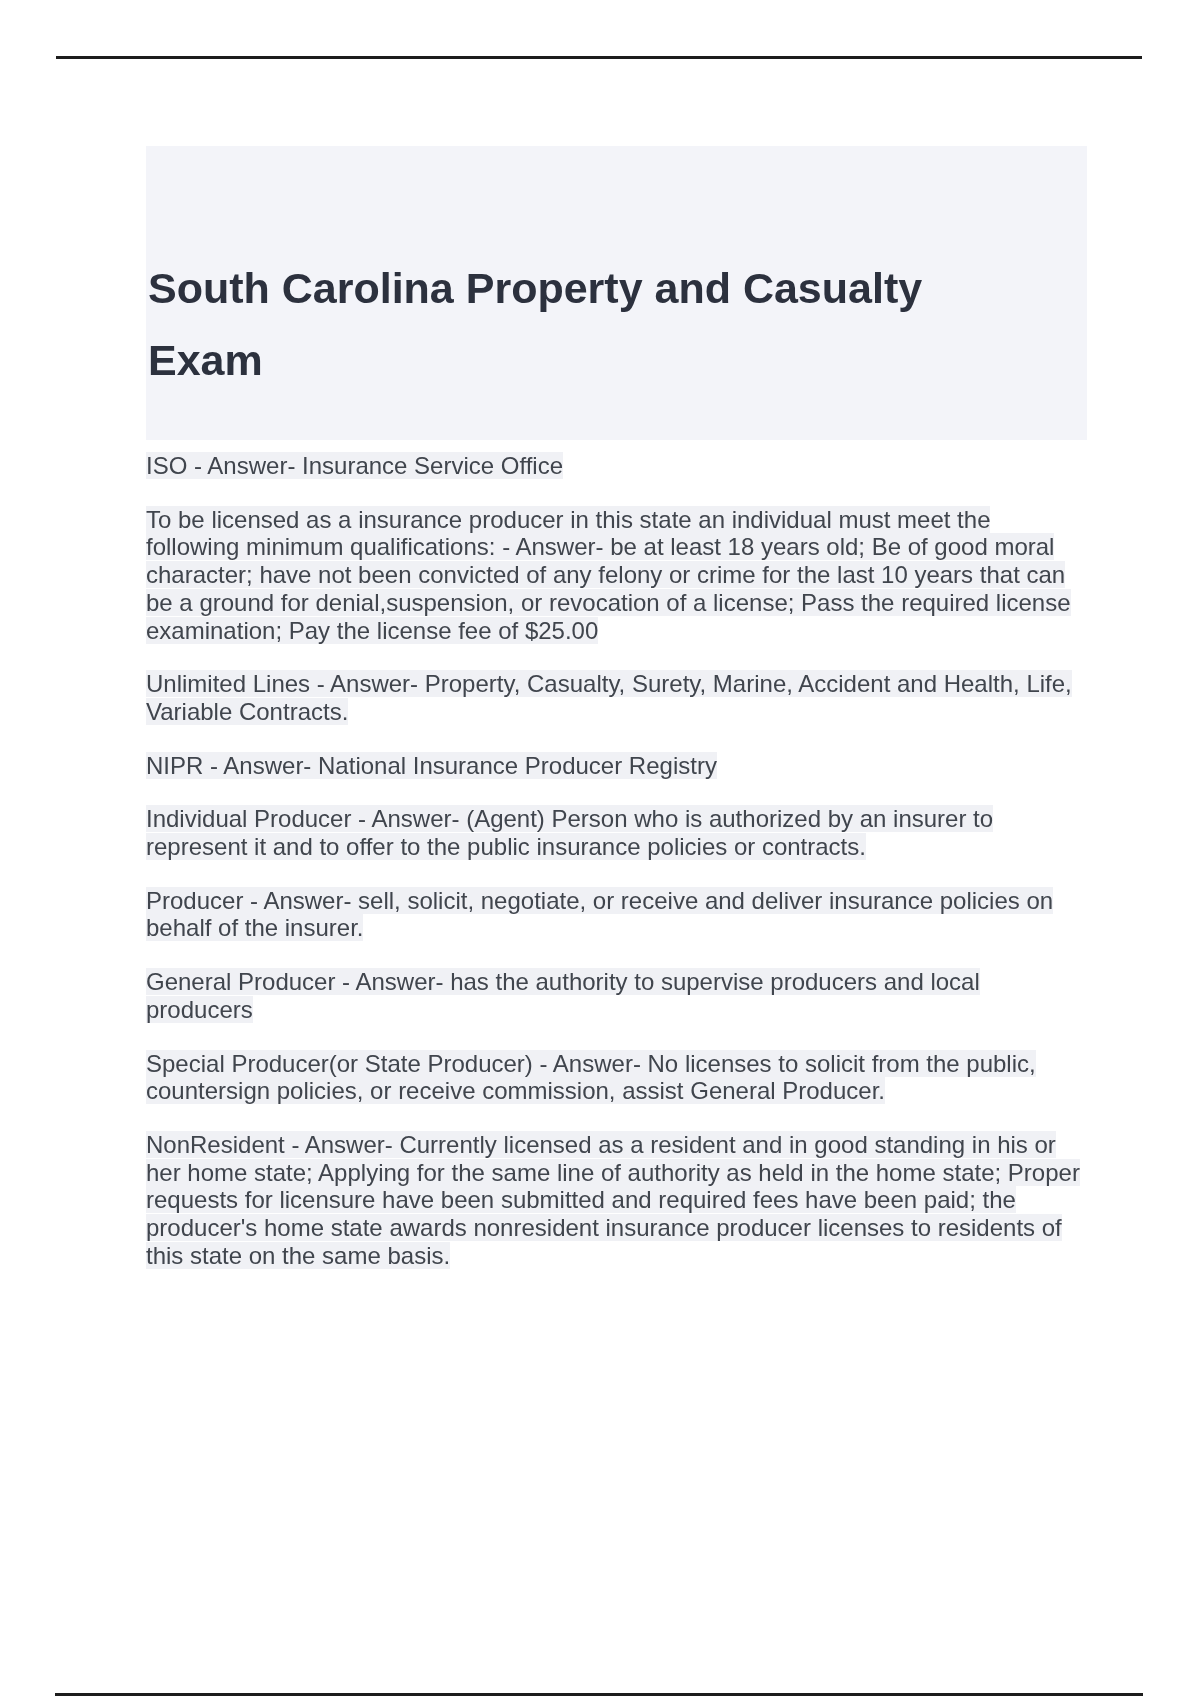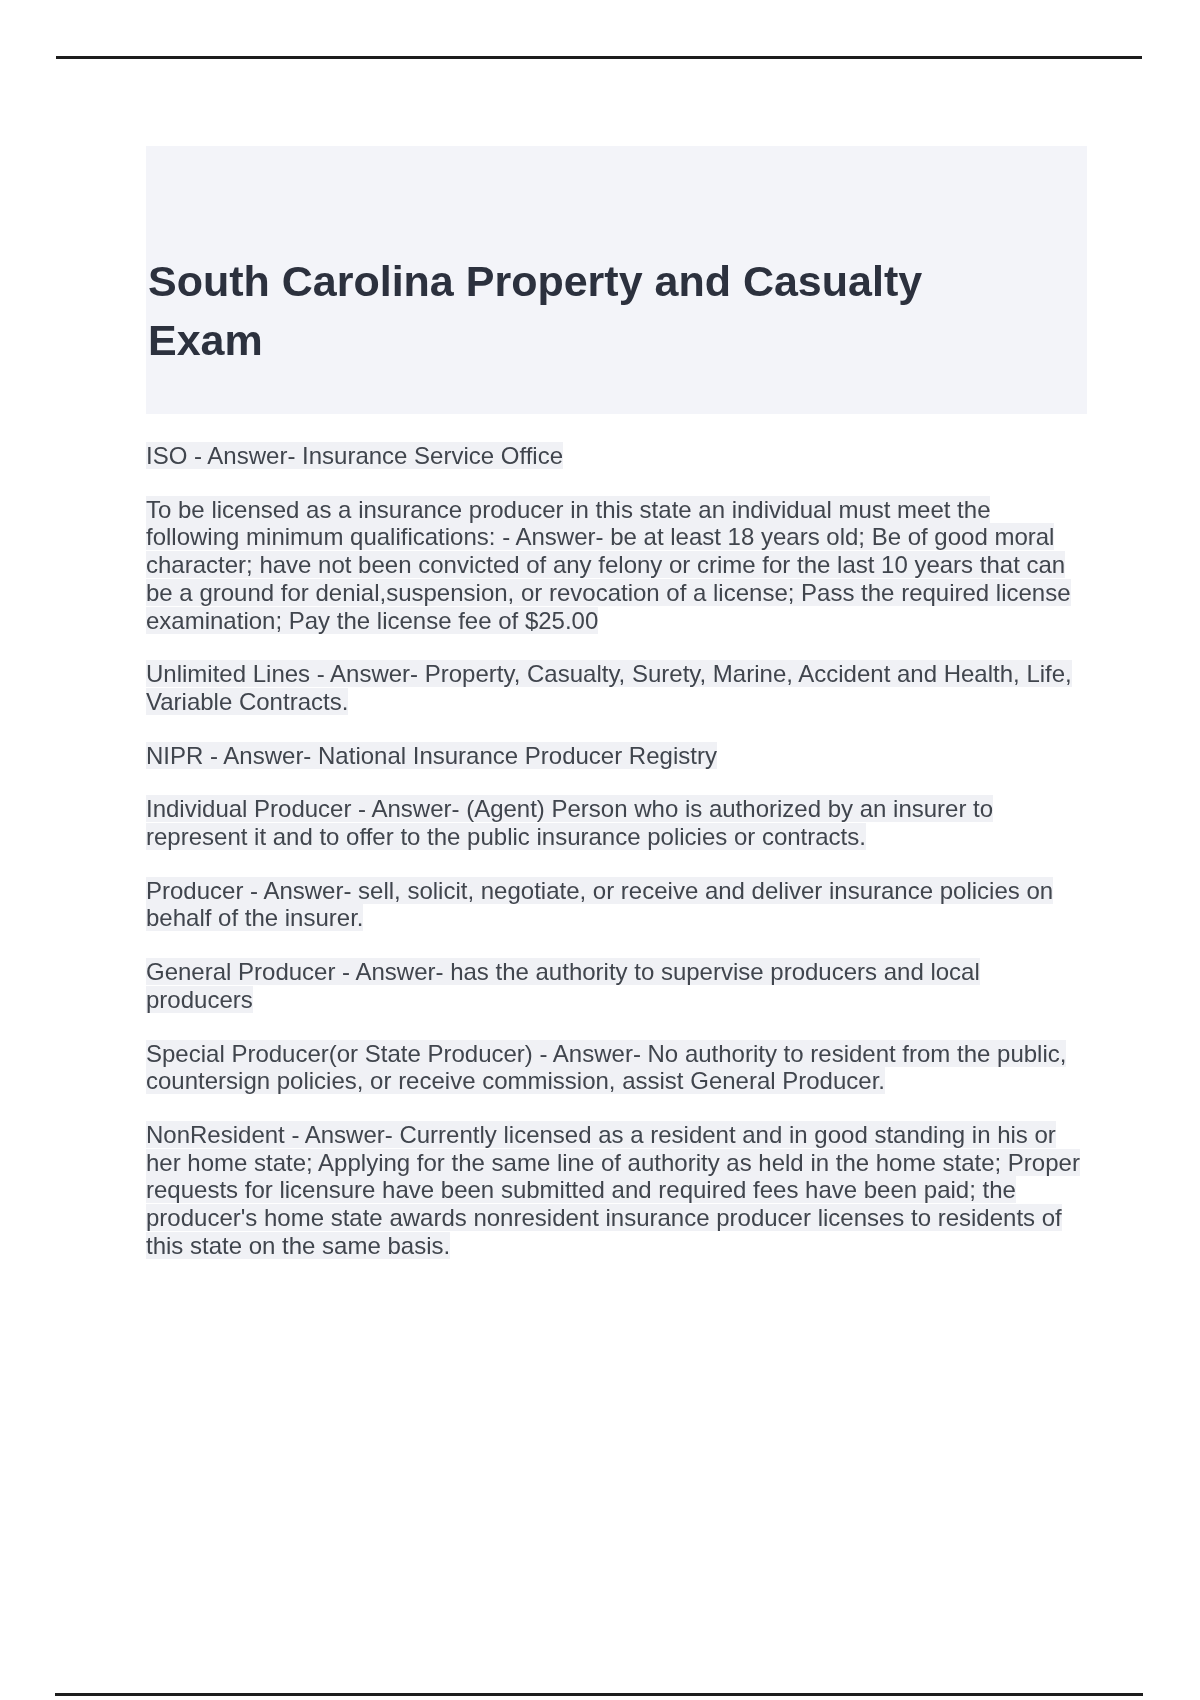--- a/index.html
+++ b/index.html
@@ -43,27 +43,27 @@
   .title-block {
     background: #f3f4f9;
     width: 941px;
     box-sizing: border-box;
     padding: 106px 30px 44px 2px;
   }
   .title-block h1 {
     margin: 0;
     max-width: 840px;
     font-size: 43px;
-    line-height: 59px;
+    line-height: 72px;
     font-weight: 700;
     color: #2c313e;
     letter-spacing: 0;
   }
   .qa-list {
-    margin-top: 28px;
+    margin-top: 12px;
   }
   .qa-item {
     margin: 0 0 26px 0;
     font-size: 24px;
     line-height: 27.7px;
     color: #40454d;
     font-weight: 400;
   }
   .qa-item .hl {
     background: #f0f1f5;
@@ -83,21 +83,21 @@
     </div>
 
     <div class="qa-list">
         <p class="qa-item"><span class="hl">ISO - Answer- Insurance Service Office</span></p>
         <p class="qa-item"><span class="hl">To be licensed as a insurance producer in this state an individual must meet the following minimum qualifications: - Answer- be at least 18 years old; Be of good moral character; have not been convicted of any felony or crime for the last 10 years that can be a ground for denial,suspension, or revocation of a license; Pass the required license examination; Pay the license fee of $25.00</span></p>
         <p class="qa-item"><span class="hl">Unlimited Lines - Answer- Property, Casualty, Surety, Marine, Accident and Health, Life, Variable Contracts.</span></p>
         <p class="qa-item"><span class="hl">NIPR - Answer- National Insurance Producer Registry</span></p>
         <p class="qa-item"><span class="hl">Individual Producer - Answer- (Agent) Person who is authorized by an insurer to represent it and to offer to the public insurance policies or contracts.</span></p>
         <p class="qa-item"><span class="hl">Producer - Answer- sell, solicit, negotiate, or receive and deliver insurance policies on behalf of the insurer.</span></p>
         <p class="qa-item"><span class="hl">General Producer - Answer- has the authority to supervise producers and local producers</span></p>
-        <p class="qa-item"><span class="hl">Special Producer(or State Producer) - Answer- No authority to resident from the public, countersign policies, or receive commission, assist General Producer.</span></p>
+        <p class="qa-item"><span class="hl">Special Producer(or State Producer) - Answer- No licenses to solicit from the public, countersign policies, or receive commission, assist General Producer.</span></p>
         <p class="qa-item"><span class="hl">NonResident - Answer- Currently licensed as a resident and in good standing in his or her home state; Applying for the same line of authority as held in the home state; Proper requests for licensure have been submitted and required fees have been paid; the producer's home state awards nonresident insurance producer licenses to residents of this state on the same basis.</span></p>
       </div>
 
   </div>
 
   <div class="rule rule-bottom"></div>
 
 </div>
 
 </body></html>

